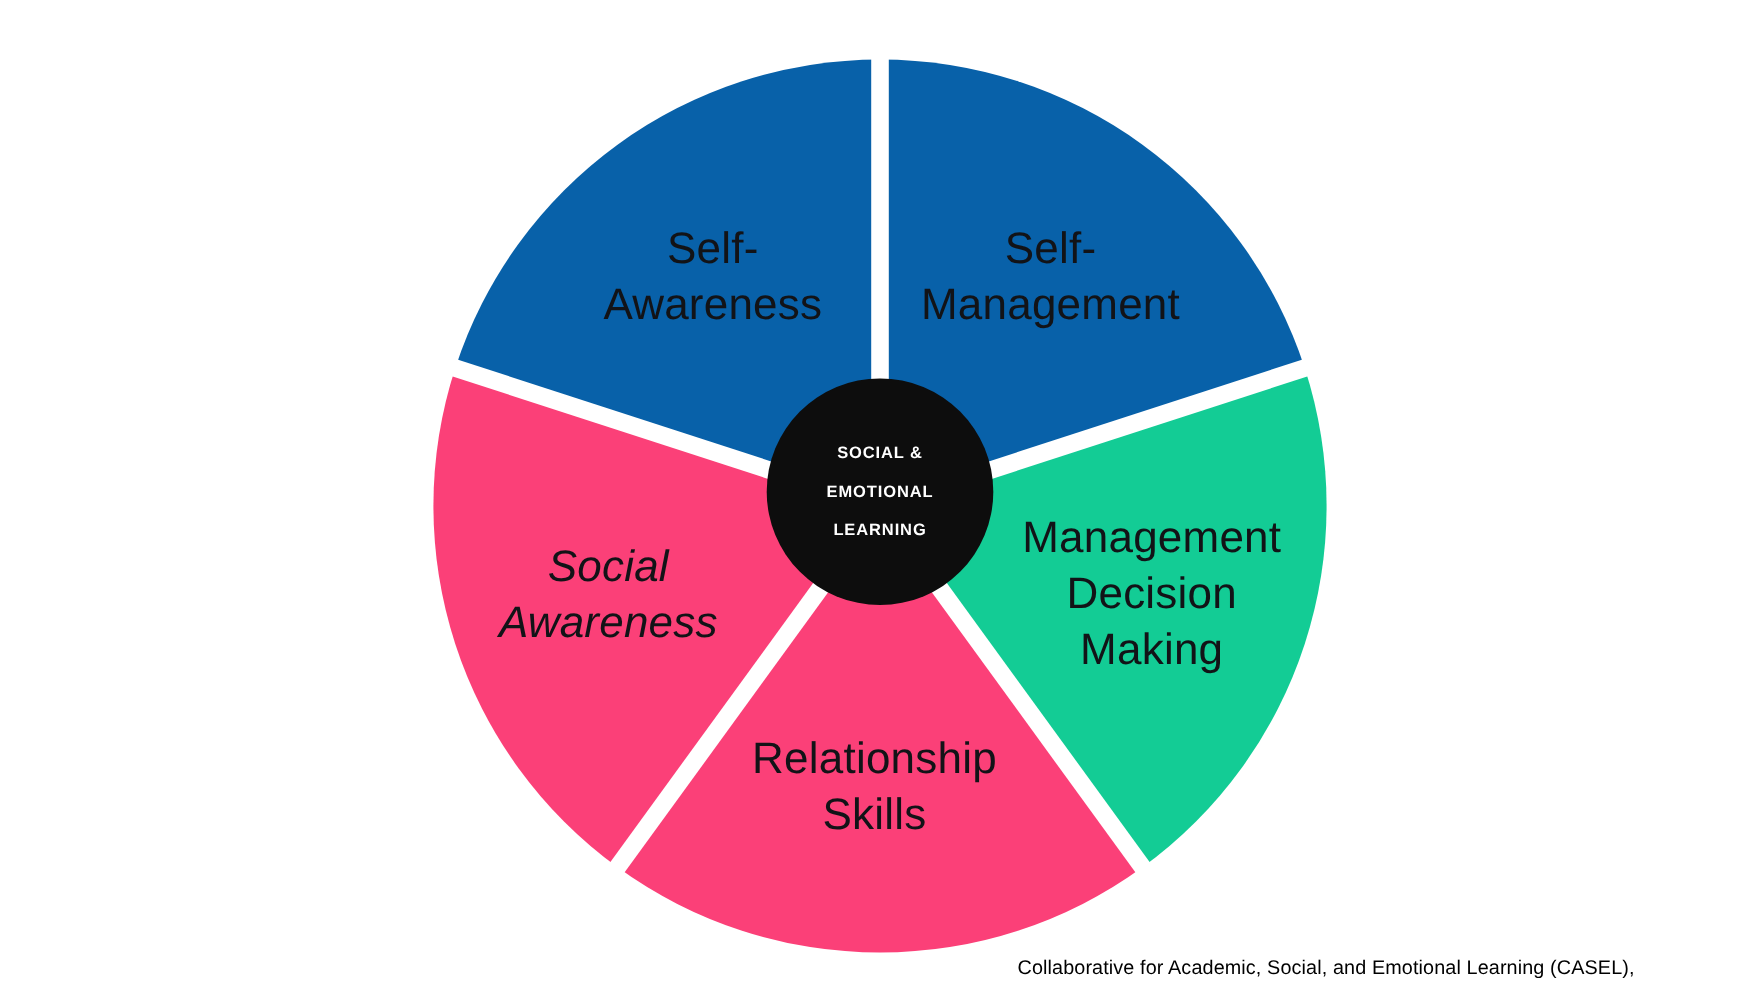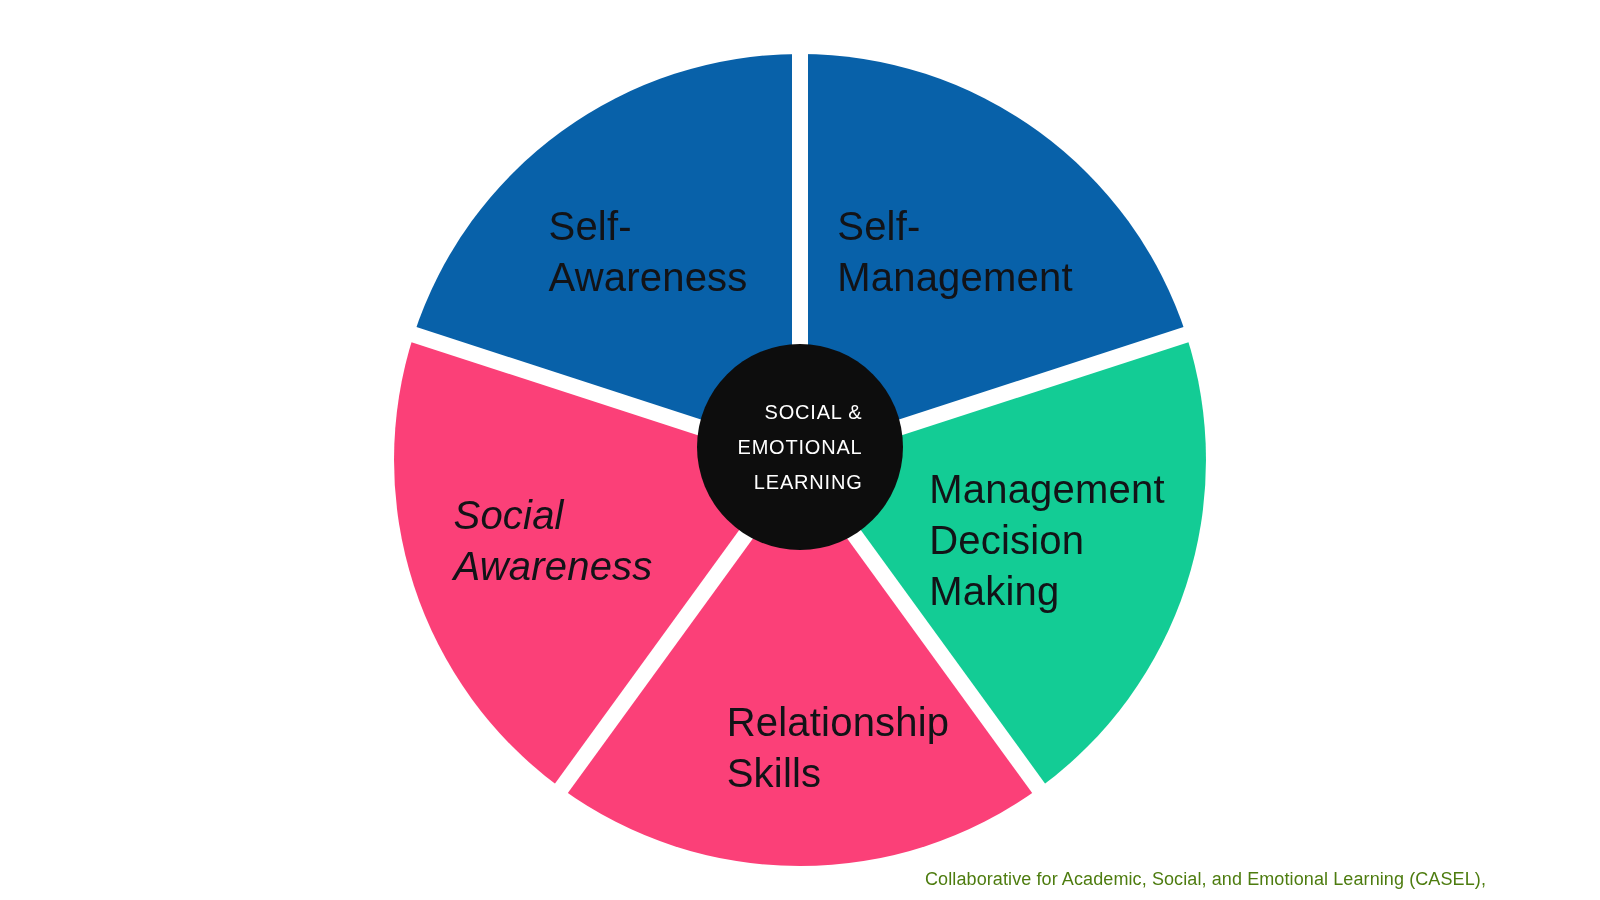--- a/index.html
+++ b/index.html
@@ -21,47 +21,48 @@
     top: 0;
     width: 1600px;
     height: 900px;
   }
   .seg-label {
     position: absolute;
     transform: translate(-50%, -50%);
     font-size: 40px;
     line-height: 51px;
     color: #121317;
+    text-align: center;
     white-space: pre-line;
     letter-spacing: 0.2px;
   }
   .label-self-awareness   { left: 648px;  top: 252px; }
   .label-self-management  { left: 955px;  top: 252px; }
   .label-rdm              { left: 1047px; top: 540px; }
-  .label-relationship     { left: 838px;  top: 716px; margin-top: 32px; }
+  .label-relationship     { left: 795px;  top: 716px; }
   .label-social-awareness { left: 553px;  top: 541px; font-style: italic; }
   .center-title {
     position: absolute;
     left: 800px;
     top: 447px;
     transform: translate(-50%, -50%);
-    font-size: 20px;
-    font-weight: normal;
+    font-size: 15px;
+    font-weight: bold;
     line-height: 35px;
     letter-spacing: 0.8px;
     color: #ffffff;
-    text-align: right;
+    text-align: center;
     white-space: pre-line;
   }
   .caption {
     position: absolute;
     left: 925px;
     top: 869px;
     font-size: 18px;
-    color: #4d7c0f;
+    color: #000000;
     letter-spacing: 0.1px;
     white-space: nowrap;
   }
 </style>
 </head>
 <body>
 
 <div class="canvas">
 
   <svg class="wheel-svg" viewBox="0 0 1600 900">

